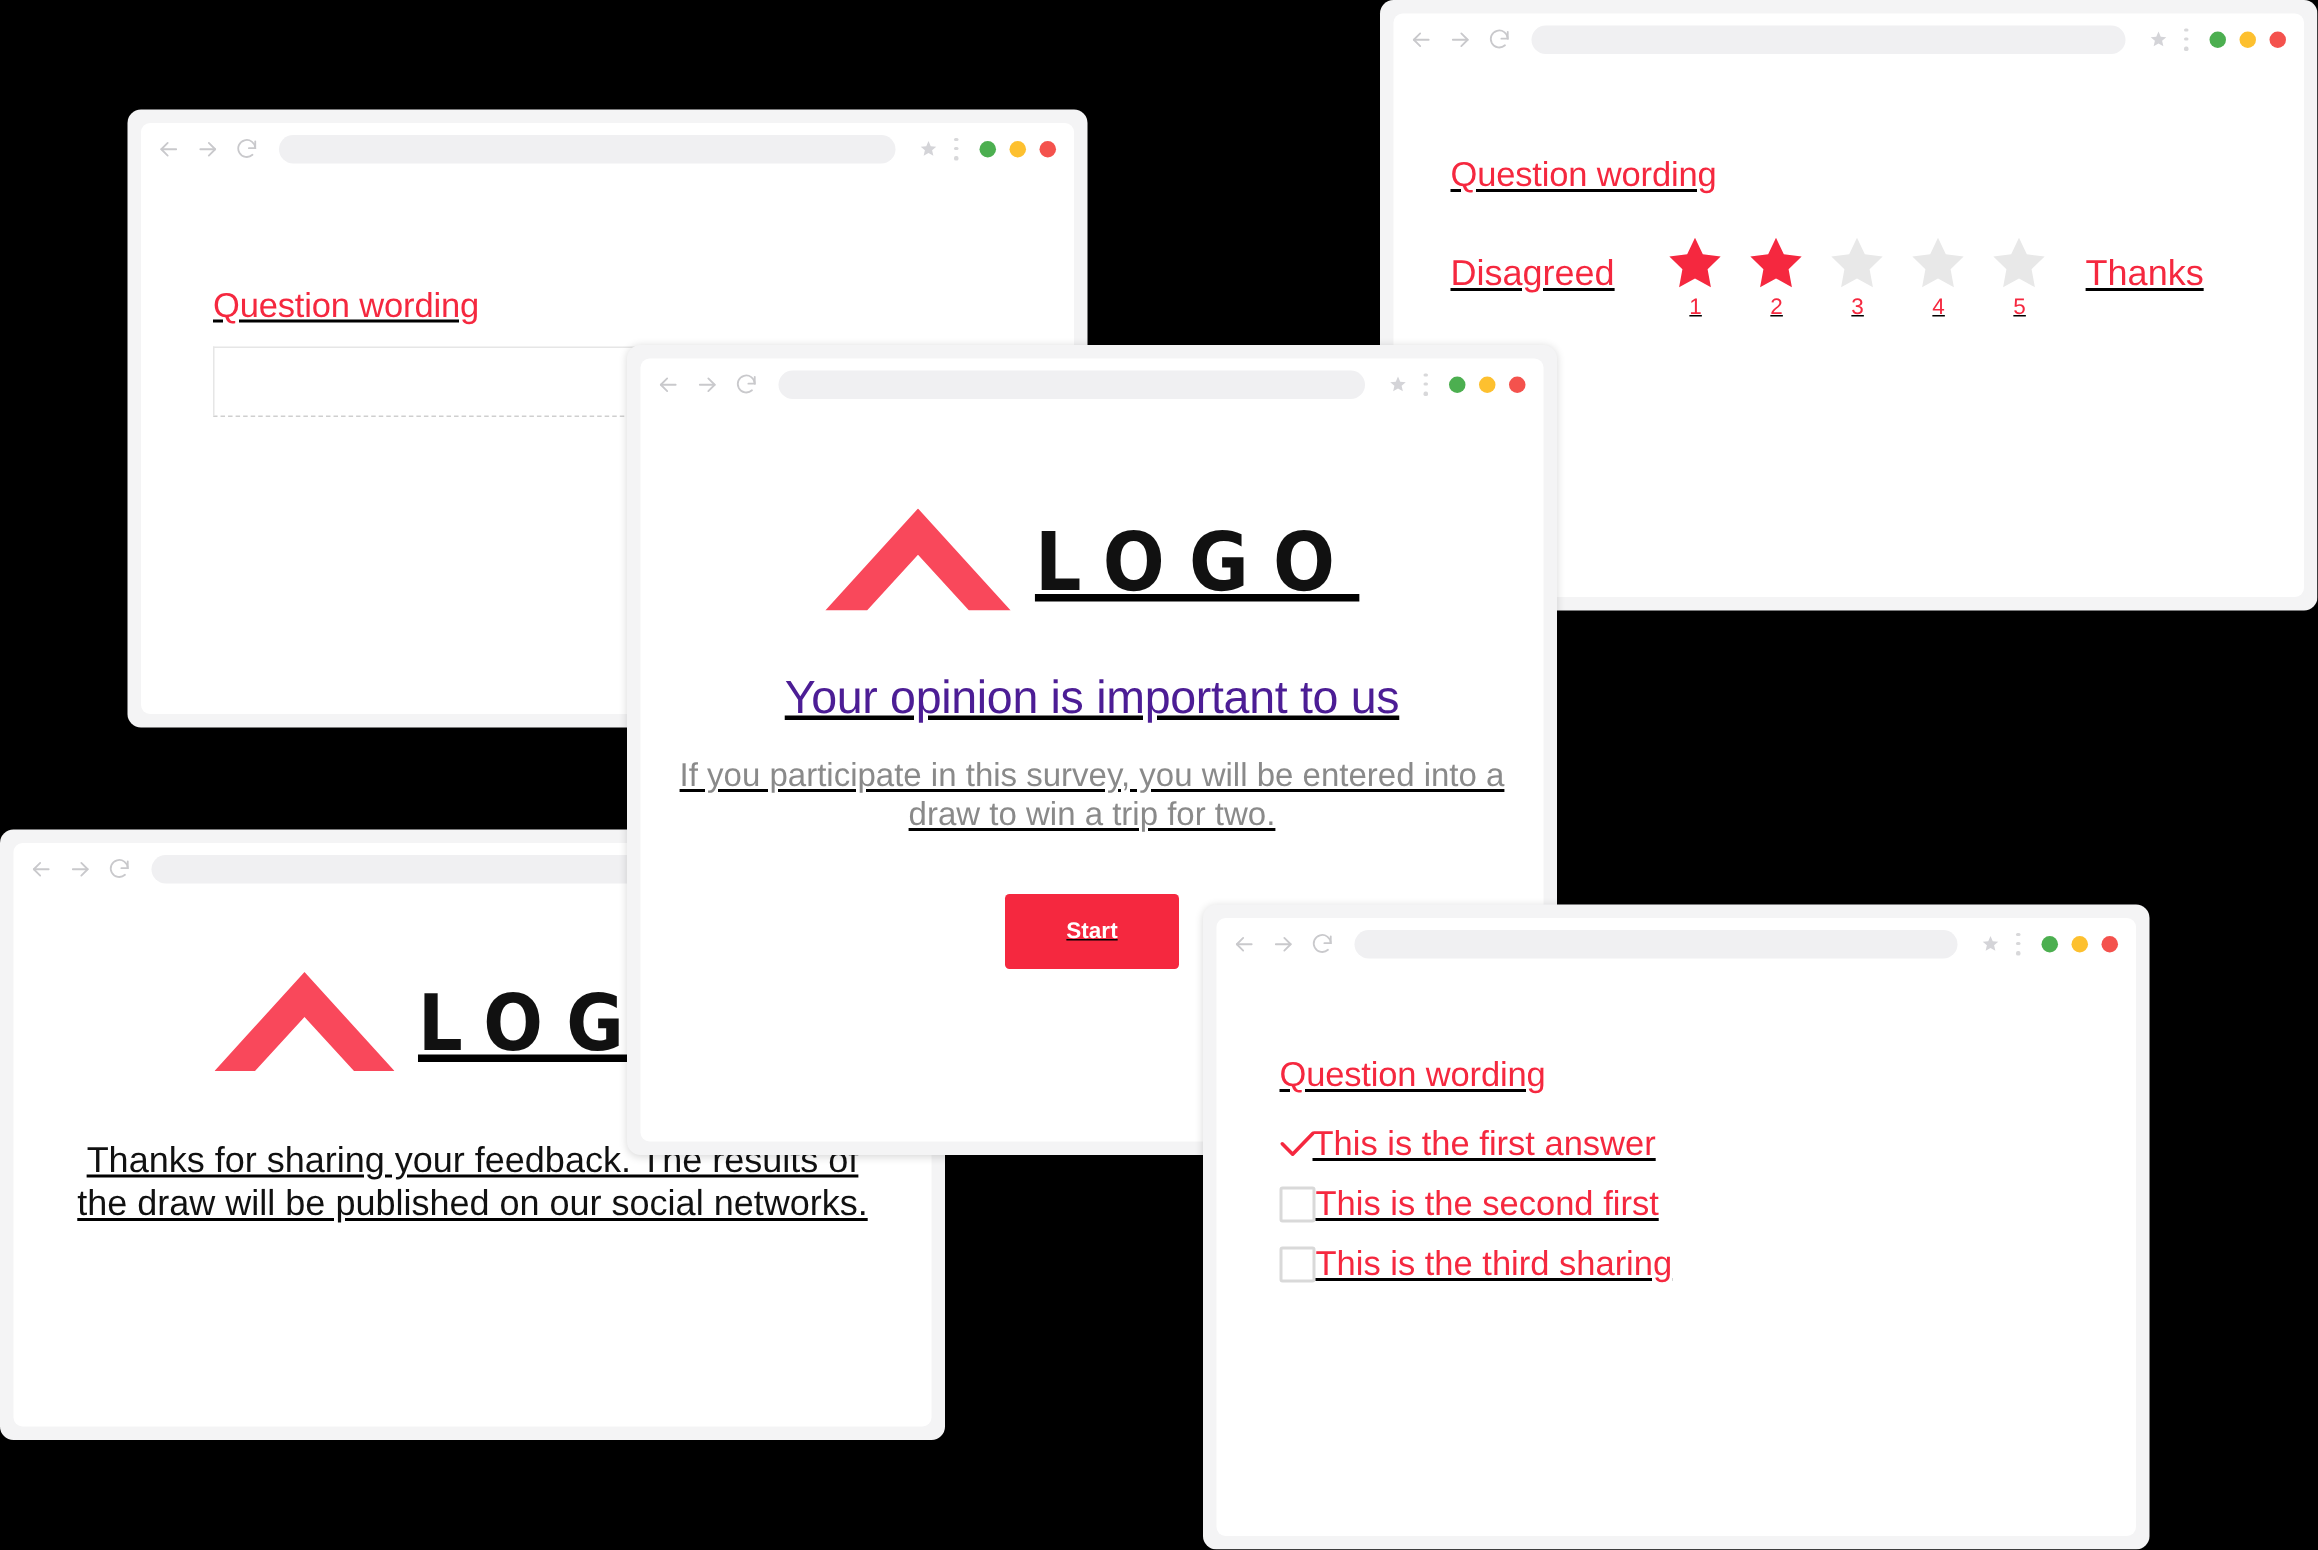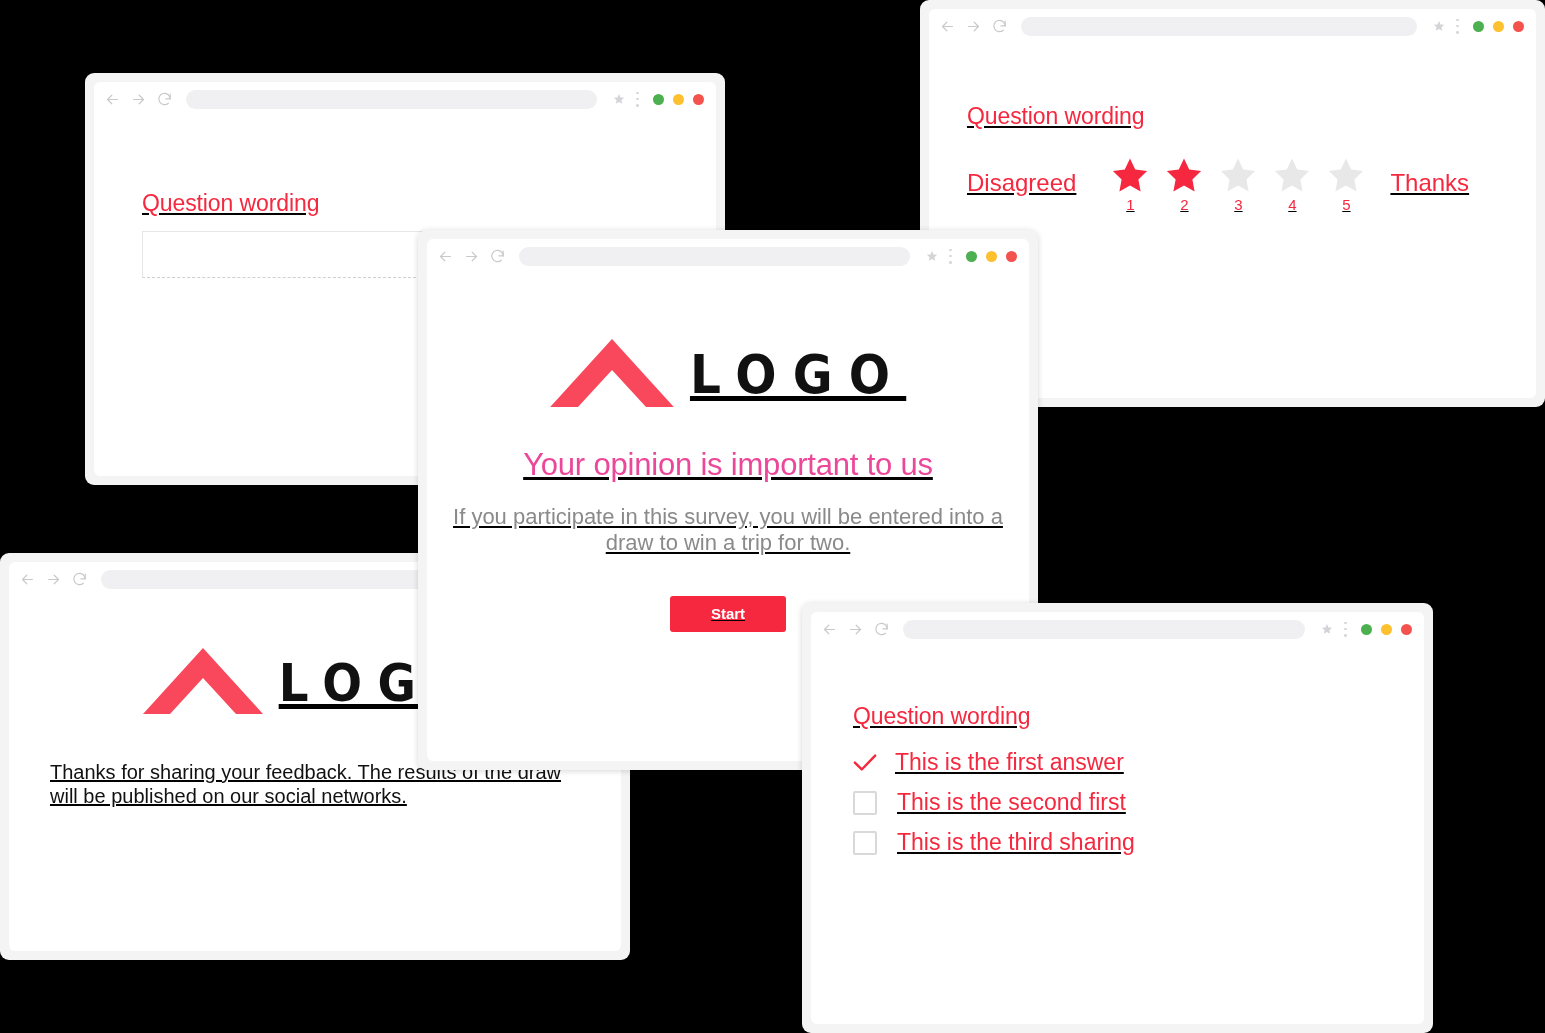--- a/index.html
+++ b/index.html
@@ -134,21 +134,21 @@
     font-family: "Liberation Sans Narrow", "DejaVu Sans Condensed", "Liberation Sans", sans-serif;
     font-weight: 700;
     color: #111111;
     letter-spacing: 0.30em;
     text-indent: 0.30em;
     line-height: 1;
   }
   .headline {
     font-size: 31px;
     font-weight: 400;
-    color: #ec4899;
+    color: #4c1d95;
     letter-spacing: -0.2px;
     margin-top: 40px;
     text-align: center;
     white-space: nowrap;
   }
   .subline {
     font-size: 22px;
     color: #8a8a8a;
     text-align: center;
     line-height: 1.18;
@@ -157,44 +157,45 @@
   }
   .btn-start {
     margin-top: 40px;
     background: #f5283f;
     color: #ffffff;
     font-size: 15px;
     font-weight: 700;
     border: none;
     border-radius: 3px;
     width: 116px;
-    height: 36px;
+    height: 50px;
     cursor: pointer;
     font-family: "Liberation Sans", sans-serif;
   }
 
   
   #card-thanks { left: 0px; top: 553px; width: 630px; height: 407px; }
   #card-thanks .body {
     display: flex; flex-direction: column; align-items: center;
     padding-top: 52px;
   }
   .thanks-text {
     margin-top: 46px;
-    font-size: 20px;
+    font-size: 24px;
     color: #111111;
+    text-align: center;
     line-height: 1.2;
     max-width: 530px;
   }
 
   
   #card-choices { left: 802px; top: 603px; width: 631px; height: 430px; }
   #card-choices .body { padding: 57px 0 0 42px; }
   .choice-list { margin-top: 19px; display: flex; flex-direction: column; gap: 13px; }
-  .choice { display: flex; align-items: center; gap: 20px; cursor: pointer; }
+  .choice { display: flex; align-items: center; cursor: pointer; }
   .box-empty {
     width: 24px; height: 24px;
     border: 2px solid #d9d9d9;
     border-radius: 2px;
     flex-shrink: 0;
     background: #fff;
   }
   .box-check {
     width: 24px; height: 24px;
     flex-shrink: 0;

